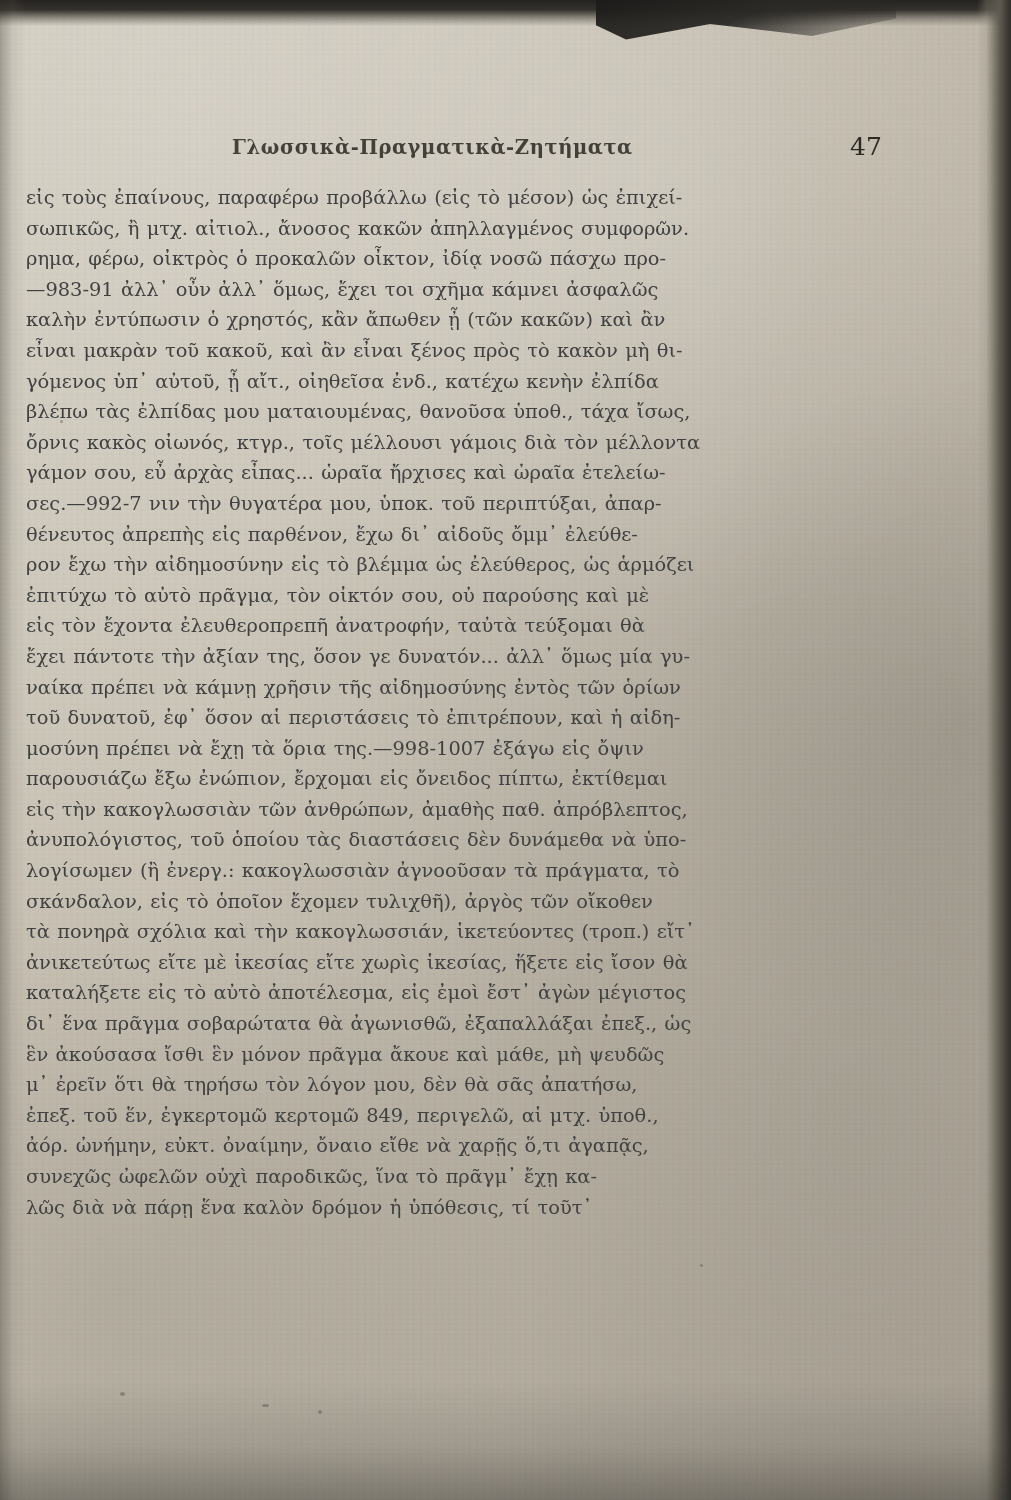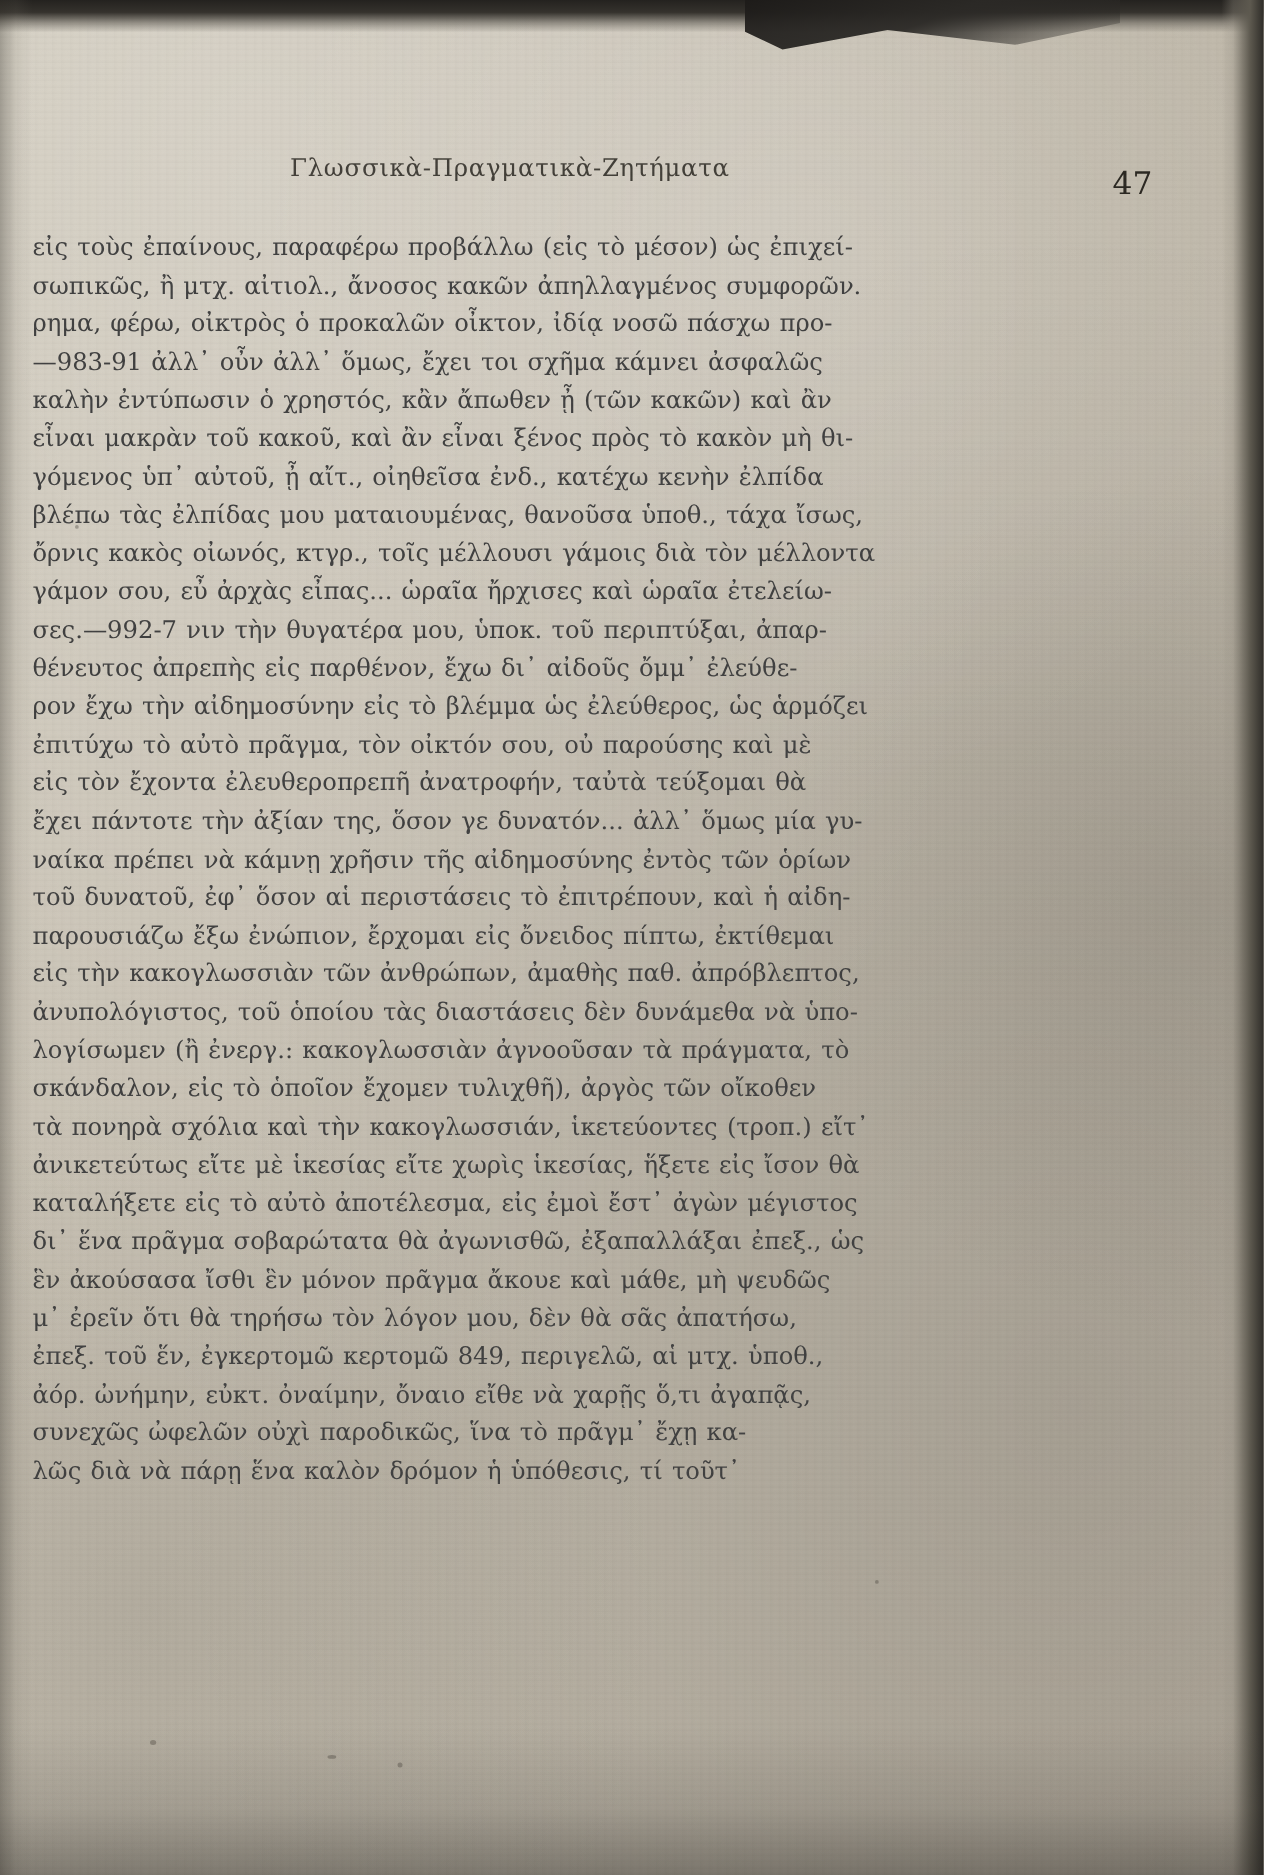--- a/index.html
+++ b/index.html
@@ -74,37 +74,38 @@
   }
 
   
   .content {
     position: absolute;
     left: 0; top: 0;
     width: 1011px; height: 1500px;
   }
   .header {
     position: absolute;
-    left: 232px; top: 123px;
+    left: 232px; top: 136px;
     width: 640px;
     display: flex;
     align-items: center;
     justify-content: space-between;
+    font-weight: bold;
   }
   .running-title {
     font-size: 19.5px;
     letter-spacing: 0.6px;
     color: #2f2c26;
     font-family: "DejaVu Serif", serif;
     opacity: 0.88;
     white-space: nowrap;
   }
   .folio {
     position: absolute;
-    left: 890px; top: 132px;
+    left: 850px; top: 132px;
     font-size: 25px;
     color: #2b2822;
     font-family: "DejaVu Serif", serif;
   }
   .body {
     position: absolute;
     left: 26px; top: 183px;
     width: 836px;
     font-size: 19.4px;
     line-height: 30.6px;
@@ -154,20 +155,21 @@
       <span class="ln">ὄρνις κακὸς οἰωνός, κτγρ., τοῖς μέλλουσι γάμοις διὰ τὸν μέλλοντα</span>
       <span class="ln">γάμον σου, εὖ ἀρχὰς εἶπας... ὡραῖα ἤρχισες καὶ ὡραῖα ἐτελείω-</span>
       <span class="ln">σες.—992-7 νιν τὴν θυγατέρα μου, ὑποκ. τοῦ περιπτύξαι, ἀπαρ-</span>
       <span class="ln">θένευτος ἀπρεπὴς εἰς παρθένον, ἔχω δι᾽ αἰδοῦς ὄμμ᾽ ἐλεύθε-</span>
       <span class="ln">ρον ἔχω τὴν αἰδημοσύνην εἰς τὸ βλέμμα ὡς ἐλεύθερος, ὡς ἁρμόζει</span>
       <span class="ln">ἐπιτύχω τὸ αὐτὸ πρᾶγμα, τὸν οἰκτόν σου, οὐ παρούσης καὶ μὲ</span>
       <span class="ln">εἰς τὸν ἔχοντα ἐλευθεροπρεπῆ ἀνατροφήν, ταὐτὰ τεύξομαι θὰ</span>
       <span class="ln">ἔχει πάντοτε τὴν ἀξίαν της, ὅσον γε δυνατόν... ἀλλ᾽ ὅμως μία γυ-</span>
       <span class="ln">ναίκα πρέπει νὰ κάμνῃ χρῆσιν τῆς αἰδημοσύνης ἐντὸς τῶν ὁρίων</span>
       <span class="ln">τοῦ δυνατοῦ, ἐφ᾽ ὅσον αἱ περιστάσεις τὸ ἐπιτρέπουν, καὶ ἡ αἰδη-</span>
+      <span class="ln">μοσύνη πρέπει νὰ ἔχῃ τὰ ὅρια της.—998-1007 ἐξάγω εἰς ὄψιν</span>
       <span class="ln">παρουσιάζω ἔξω ἐνώπιον, ἔρχομαι εἰς ὄνειδος πίπτω, ἐκτίθεμαι</span>
       <span class="ln">εἰς τὴν κακογλωσσιὰν τῶν ἀνθρώπων, ἀμαθὴς παθ. ἀπρόβλεπτος,</span>
       <span class="ln">ἀνυπολόγιστος, τοῦ ὁποίου τὰς διαστάσεις δὲν δυνάμεθα νὰ ὑπο-</span>
       <span class="ln">λογίσωμεν (ἢ ἐνεργ.: κακογλωσσιὰν ἀγνοοῦσαν τὰ πράγματα, τὸ</span>
       <span class="ln">σκάνδαλον, εἰς τὸ ὁποῖον ἔχομεν τυλιχθῆ), ἀργὸς τῶν οἴκοθεν</span>
       <span class="ln">τὰ πονηρὰ σχόλια καὶ τὴν κακογλωσσιάν, ἱκετεύοντες (τροπ.) εἴτ᾽</span>
       <span class="ln">ἀνικετεύτως εἴτε μὲ ἱκεσίας εἴτε χωρὶς ἱκεσίας, ἥξετε εἰς ἴσον θὰ</span>
       <span class="ln">καταλήξετε εἰς τὸ αὐτὸ ἀποτέλεσμα, εἰς ἐμοὶ ἔστ᾽ ἀγὼν μέγιστος</span>
       <span class="ln">δι᾽ ἕνα πρᾶγμα σοβαρώτατα θὰ ἀγωνισθῶ, ἐξαπαλλάξαι ἐπεξ., ὡς</span>
       <span class="ln">ἓν ἀκούσασα ἴσθι ἓν μόνον πρᾶγμα ἄκουε καὶ μάθε, μὴ ψευδῶς</span>

